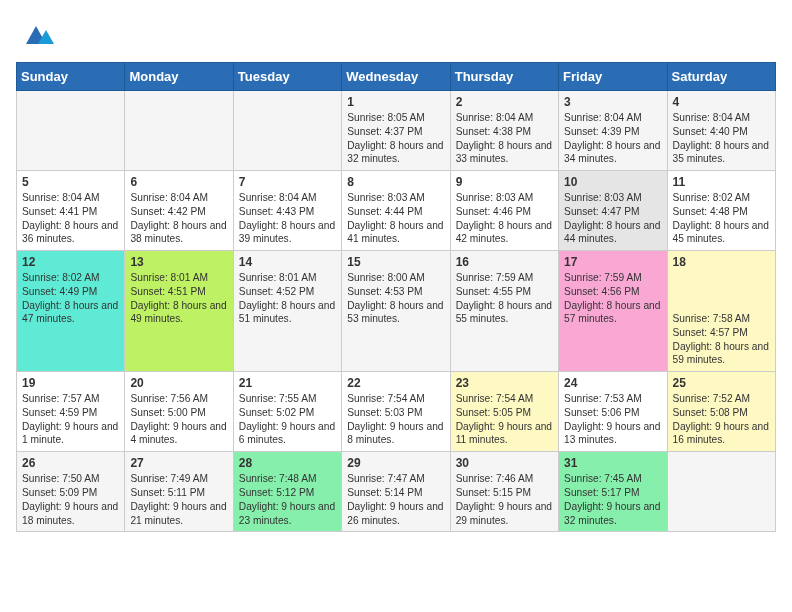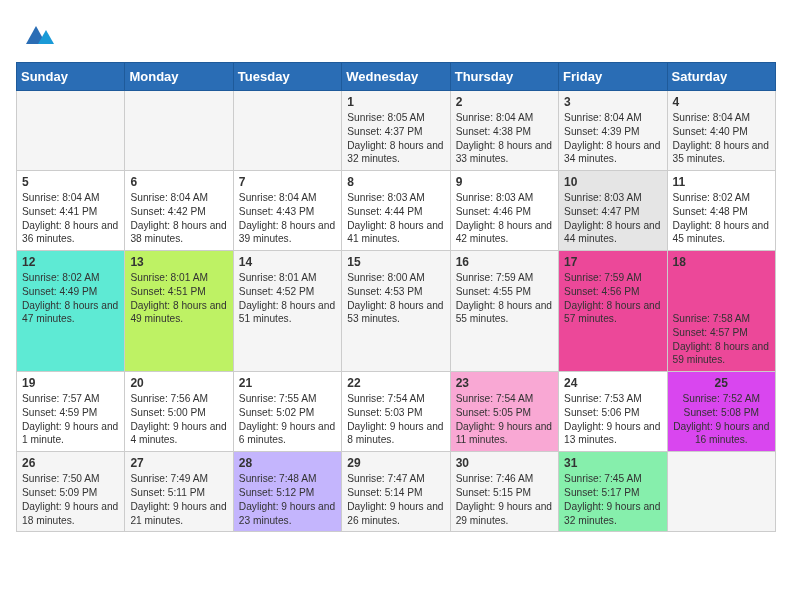--- a/index.html
+++ b/index.html
@@ -226,27 +226,27 @@
           <div class="day-info" style="white-space: pre-line;">Sunrise: 8:00 AM
 Sunset: 4:53 PM
 Daylight: 8 hours and 53 minutes.</div>
         </td>
         <td style="background-color: rgb(245, 245, 245);">
           <div class="day-number">16</div>
           <div class="day-info" style="white-space: pre-line;">Sunrise: 7:59 AM
 Sunset: 4:55 PM
 Daylight: 8 hours and 55 minutes.</div>
         </td>
-        <td style="background-color: #ec4899;">
+        <td style="background-color: #f9a8d4;">
           <div class="day-number">17</div>
           <div class="day-info" style="white-space: pre-line;">Sunrise: 7:59 AM
 Sunset: 4:56 PM
 Daylight: 8 hours and 57 minutes.</div>
         </td>
-        <td style="background-color: #ec4899;">
+        <td style="background-color: #fef9c3;">
           <div class="day-number">18</div>
           <div class="day-info" style="white-space: pre-line; margin-top: 43px;">Sunrise: 7:58 AM
 Sunset: 4:57 PM
 Daylight: 8 hours and 59 minutes.</div>
         </td>
       </tr>
       <tr>
         <td style="background-color: rgb(255, 255, 255); margin-top: 20px;">
           <div class="day-number">19</div>
           <div class="day-info" style="white-space: pre-line;">Sunrise: 7:57 AM
@@ -264,53 +264,53 @@
           <div class="day-info" style="white-space: pre-line;">Sunrise: 7:55 AM
 Sunset: 5:02 PM
 Daylight: 9 hours and 6 minutes.</div>
         </td>
         <td style="background-color: rgb(255, 255, 255);">
           <div class="day-number">22</div>
           <div class="day-info" style="white-space: pre-line;">Sunrise: 7:54 AM
 Sunset: 5:03 PM
 Daylight: 9 hours and 8 minutes.</div>
         </td>
-        <td style="background-color: #f9a8d4;">
+        <td style="background-color: #fef9c3;">
           <div class="day-number">23</div>
           <div class="day-info" style="white-space: pre-line;">Sunrise: 7:54 AM
 Sunset: 5:05 PM
 Daylight: 9 hours and 11 minutes.</div>
         </td>
         <td style="background-color: rgb(255, 255, 255);">
           <div class="day-number">24</div>
           <div class="day-info" style="white-space: pre-line;">Sunrise: 7:53 AM
 Sunset: 5:06 PM
 Daylight: 9 hours and 13 minutes.</div>
         </td>
-        <td style="background-color: #d946ef; text-align: center;">
+        <td style="background-color: #fef9c3;">
           <div class="day-number">25</div>
           <div class="day-info" style="white-space: pre-line;">Sunrise: 7:52 AM
 Sunset: 5:08 PM
 Daylight: 9 hours and 16 minutes.</div>
         </td>
       </tr>
       <tr>
         <td style="background-color: rgb(245, 245, 245);">
           <div class="day-number">26</div>
           <div class="day-info" style="white-space: pre-line;">Sunrise: 7:50 AM
 Sunset: 5:09 PM
 Daylight: 9 hours and 18 minutes.</div>
         </td>
         <td style="background-color: rgb(245, 245, 245);">
           <div class="day-number">27</div>
           <div class="day-info" style="white-space: pre-line;">Sunrise: 7:49 AM
 Sunset: 5:11 PM
 Daylight: 9 hours and 21 minutes.</div>
         </td>
-        <td style="background-color: #c4b5fd;">
+        <td style="background-color: #86efac;">
           <div class="day-number">28</div>
           <div class="day-info" style="white-space: pre-line;">Sunrise: 7:48 AM
 Sunset: 5:12 PM
 Daylight: 9 hours and 23 minutes.</div>
         </td>
         <td style="background-color: rgb(245, 245, 245);">
           <div class="day-number">29</div>
           <div class="day-info" style="white-space: pre-line;">Sunrise: 7:47 AM
 Sunset: 5:14 PM
 Daylight: 9 hours and 26 minutes.</div>

